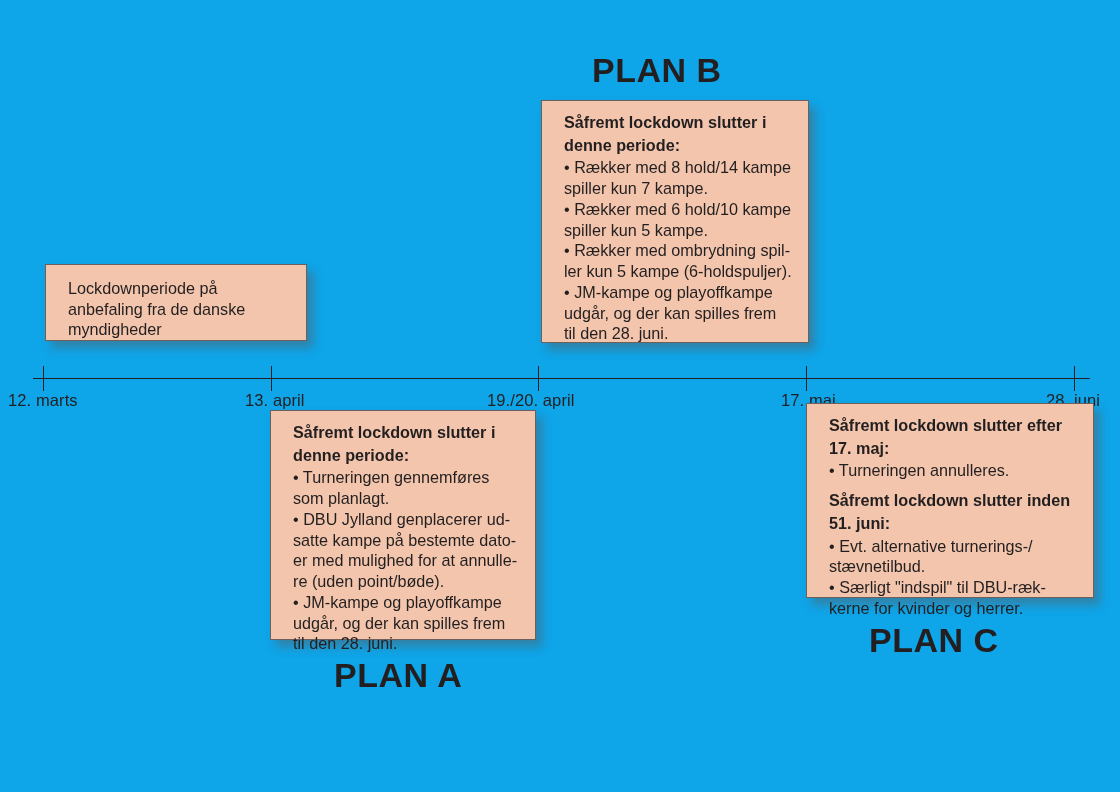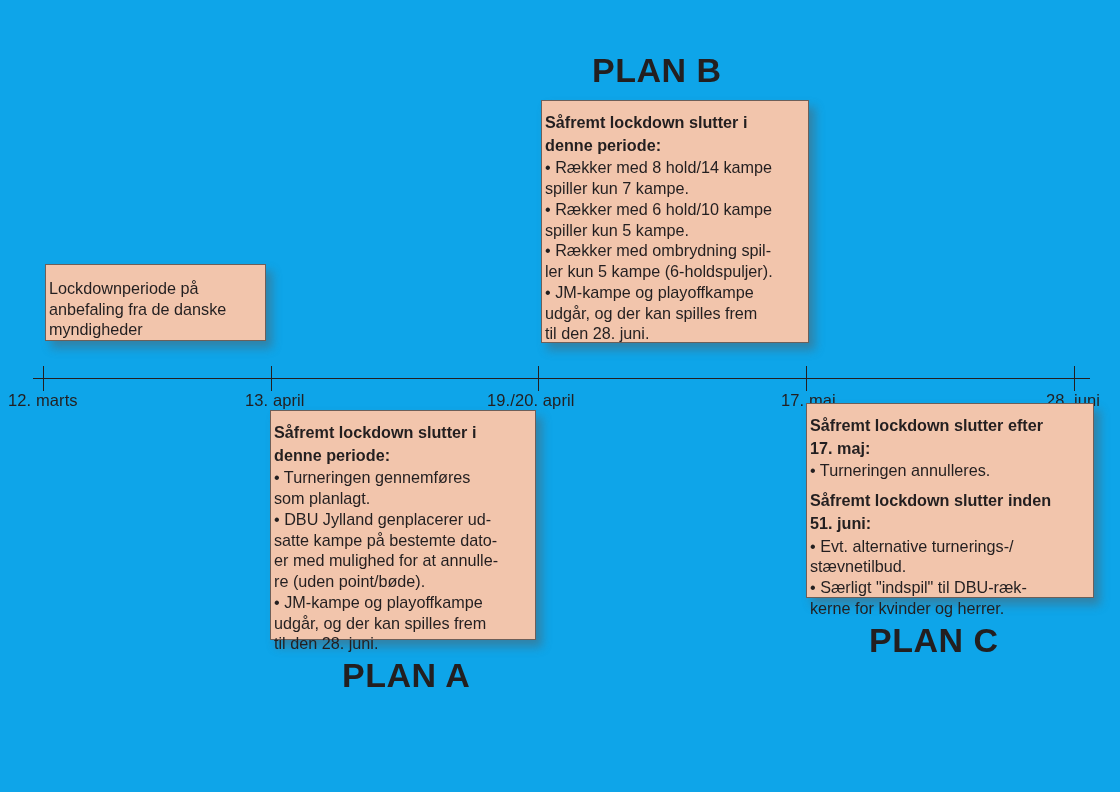--- a/index.html
+++ b/index.html
@@ -44,21 +44,21 @@
     letter-spacing: 0.1px;
   }
 
   
   .box {
     position: absolute;
     background: #f2c5ac;
     border: 1.5px solid #6d5f59;
     box-sizing: border-box;
     box-shadow: 6px 7px 9px rgba(90, 88, 88, 0.45);
-    padding: 11px 13px 10px 3px;
+    padding: 11px 13px 10px 22px;
     color: #231f20;
     font-size: 16.2px;
     line-height: 1.28;
   }
   .box p {
     margin: 0;
   }
   .box .hd {
     font-weight: bold;
     margin-bottom: 2px;
@@ -94,21 +94,21 @@
     <p class="bullet-line">spiller kun 7 kampe.</p>
     <p class="bullet-line">• Rækker med 6 hold/10 kampe</p>
     <p class="bullet-line">spiller kun 5 kampe.</p>
     <p class="bullet-line">• Rækker med ombrydning spil-</p>
     <p class="bullet-line">ler kun 5 kampe (6-holdspuljer).</p>
     <p class="bullet-line">• JM-kampe og playoffkampe</p>
     <p class="bullet-line">udgår, og der kan spilles frem</p>
     <p class="bullet-line">til den 28. juni.</p>
   </div>
 
-  <div class="box" style="left:45px; top:264px; width:221px; height:77px; padding-top:13px;">
+  <div class="box" style="left:45px; top:264px; width:262px; height:77px; padding-top:13px;">
     <p>Lockdownperiode på</p>
     <p>anbefaling fra de danske</p>
     <p>myndigheder</p>
   </div>
 
   <div class="axis-line"></div>
 
   <div class="tick" style="left:43px;"></div>
   <div class="tick" style="left:271px;"></div>
   <div class="tick" style="left:538px;"></div>
@@ -143,15 +143,15 @@
     <p class="hd">Såfremt lockdown slutter inden</p>
     <p class="hd">51. juni:</p>
     <p class="bullet-line">•   Evt. alternative turnerings-/</p>
     <p class="bullet-line">stævnetilbud.</p>
     <p class="bullet-line">•   Særligt "indspil" til DBU-ræk-</p>
     <p class="bullet-line">kerne for kvinder og herrer.</p>
   </div>
 
   <div class="plan-title" style="left:869px; top:621px;">PLAN C</div>
 
-  <div class="plan-title" style="left:342px; top:656px;">PLAN A</div>
+  <div class="plan-title" style="left:334px; top:656px;">PLAN A</div>
 
 </div>
 
 </body></html>

